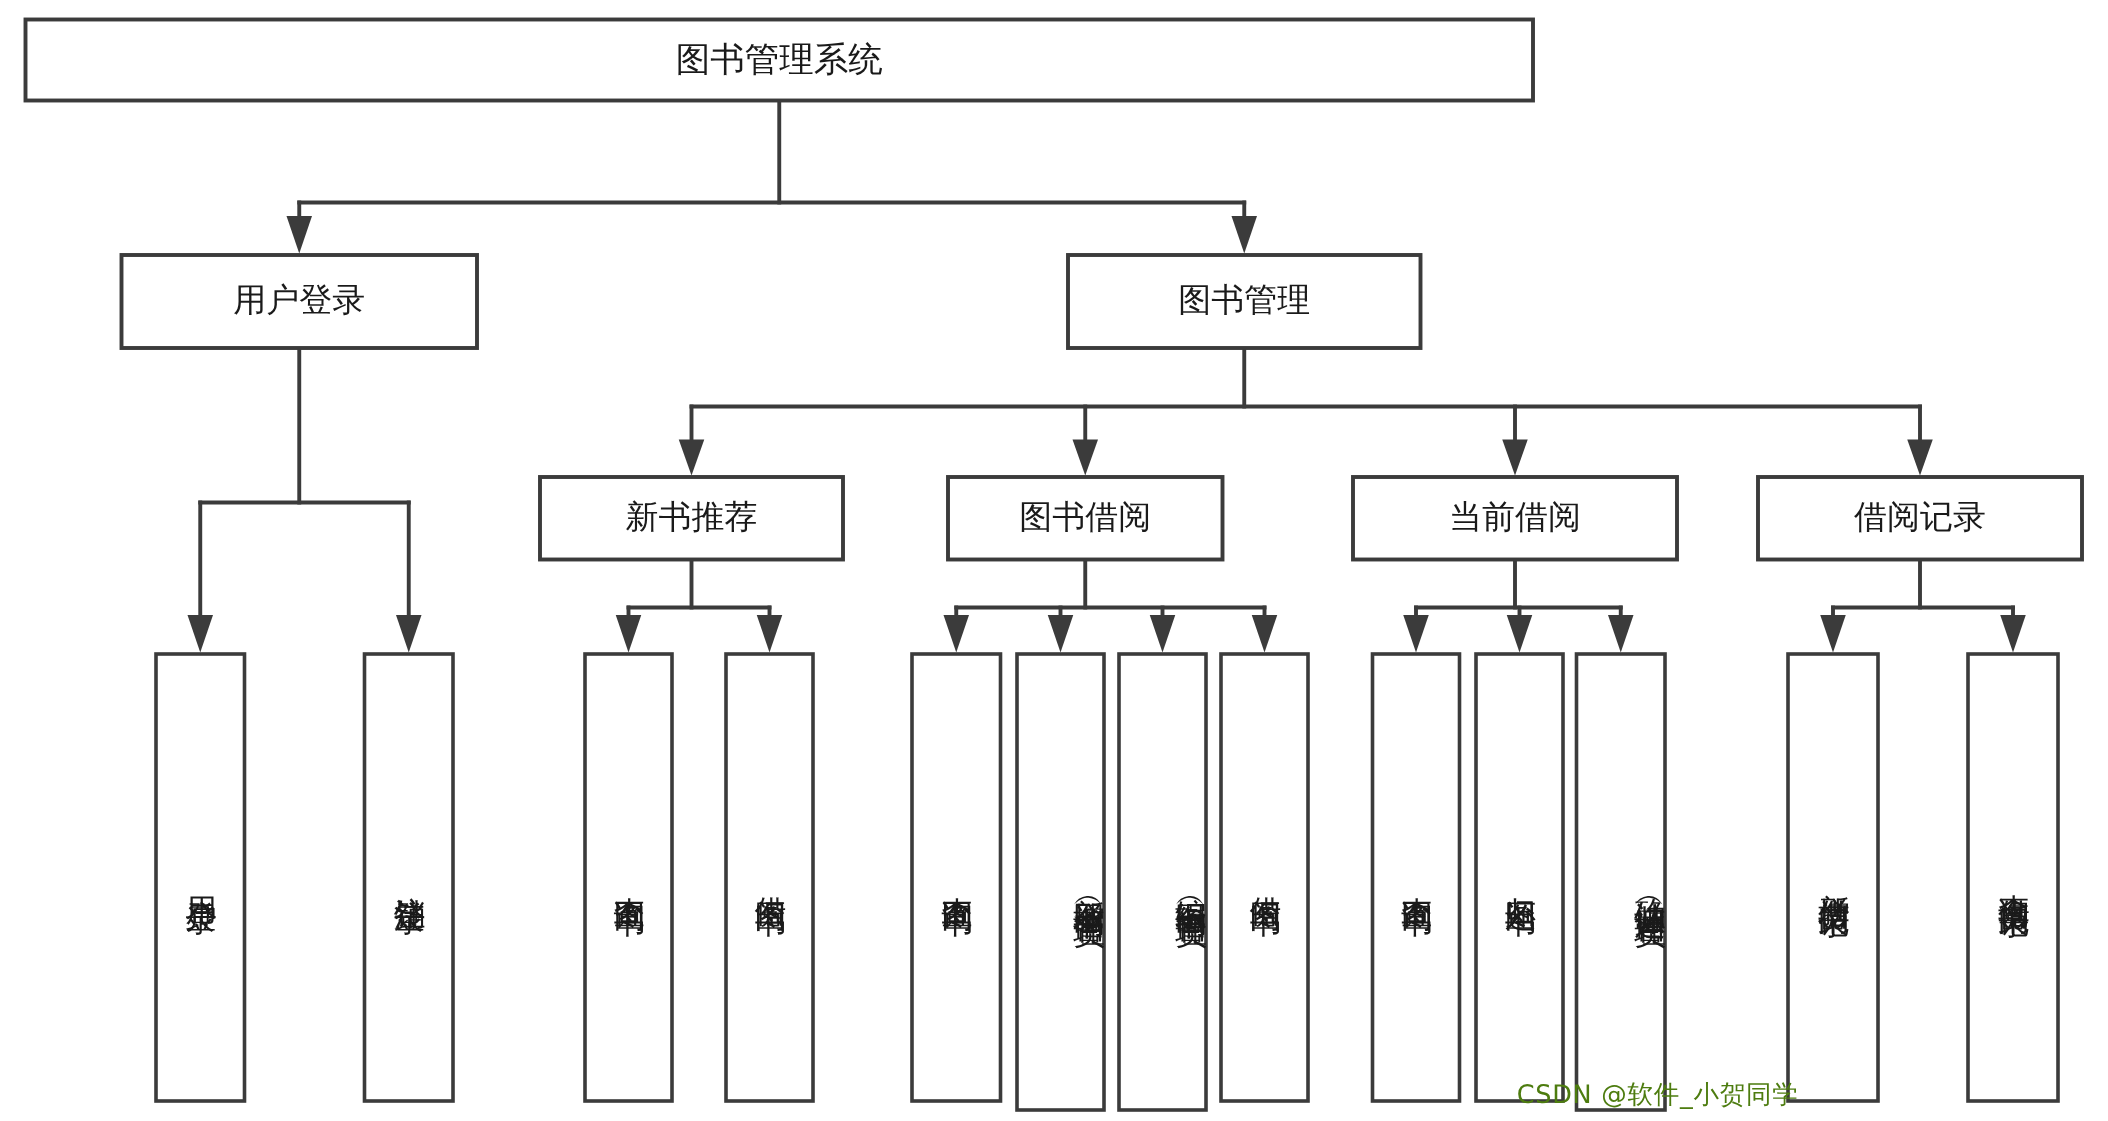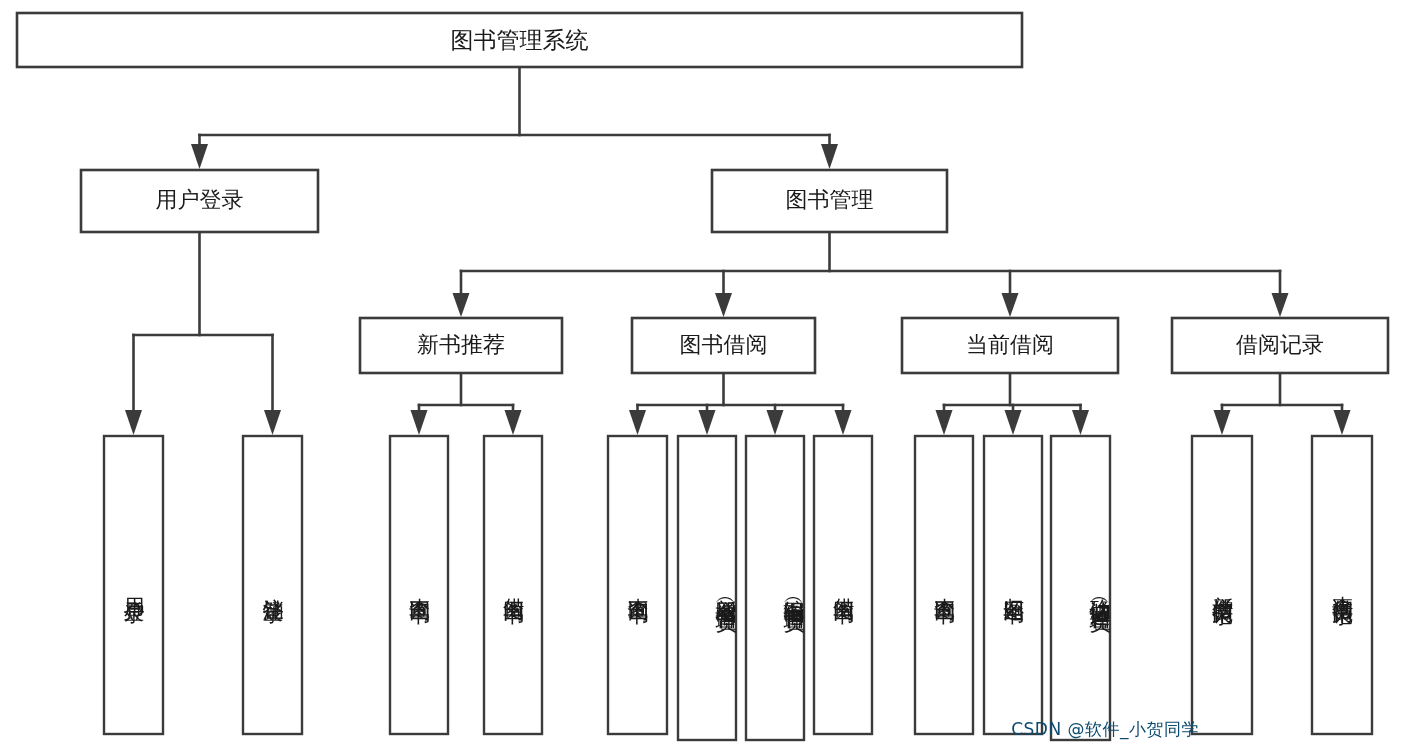--- a/index.html
+++ b/index.html
@@ -77,21 +77,21 @@
   }
   .vlabel.centered {
     align-items: center;
   }
   .watermark {
     position: absolute;
     right: 8px;
     bottom: 6px;
     font-family: "DejaVu Sans", "Liberation Sans", sans-serif;
     font-size: 17px;
-    color: #0c4a6e;
+    color: #4d7c0f;
     white-space: nowrap;
     letter-spacing: 0.5px;
   }
 </style>
 </head>
 <body>
 
 <div id="diagram-root">
 
   <svg class="tree-canvas" viewBox="0 0 1405 747">

